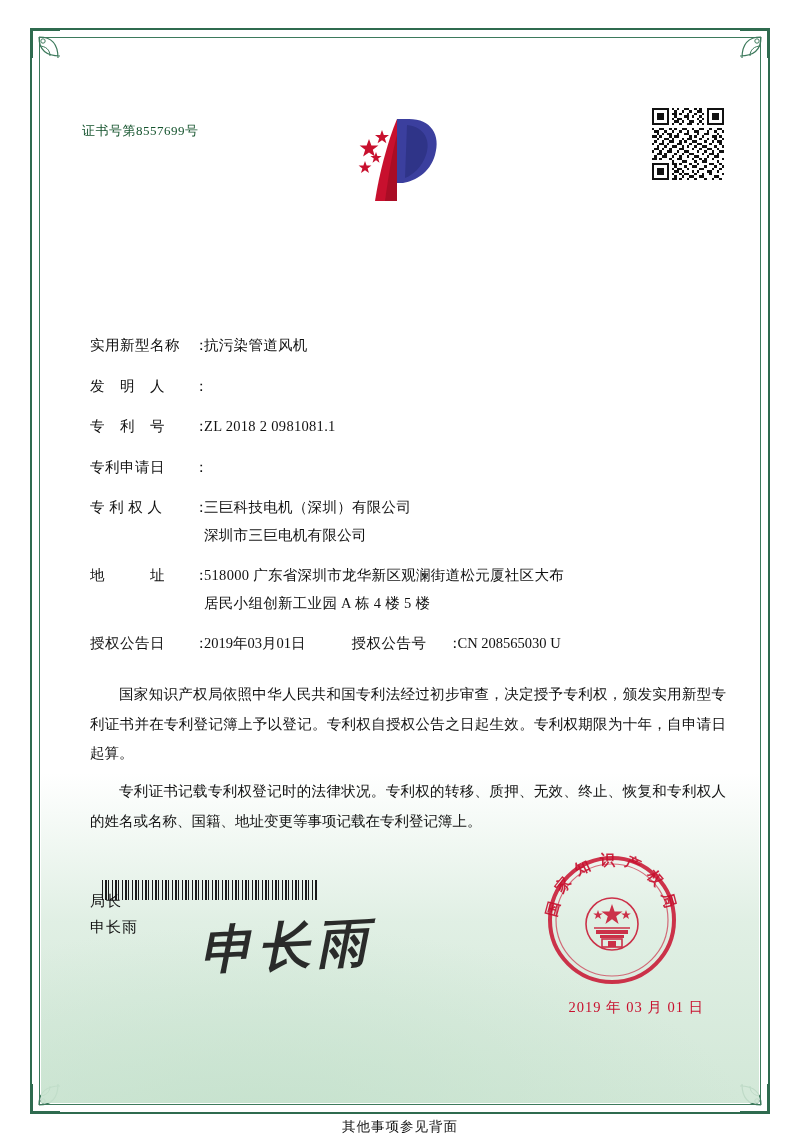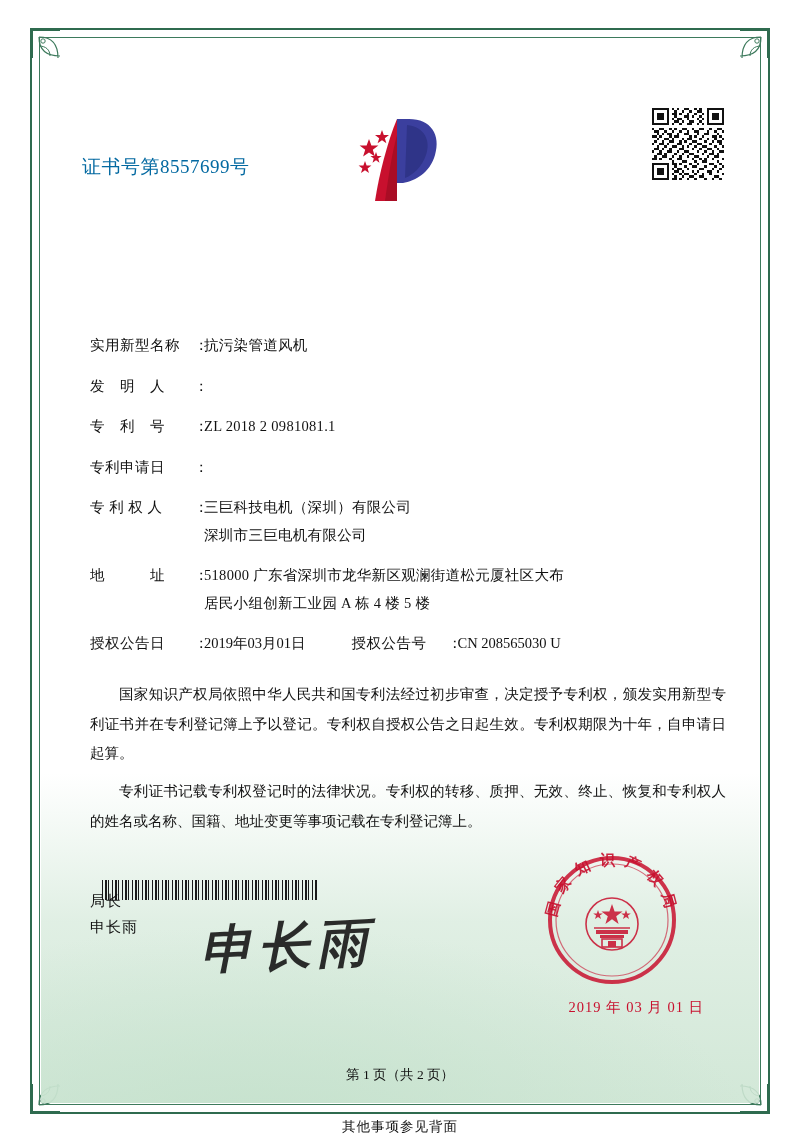--- a/index.html
+++ b/index.html
@@ -64,25 +64,24 @@
 
   .content {
     position: absolute;
     left: 60px; top: 60px; right: 60px; bottom: 50px;
   }
 
   .cert-no {
     position: absolute;
     left: 22px;
     top: 62px;
-    font-size: 19px;
+    font-size: 13px;
     letter-spacing: 0.5px;
-    color: #0369a1;
+    color: #14532d;
     font-family: "Liberation Serif", serif;
-    margin-top: 32px;
   }
 
   
   .logo {
     position: absolute;
     left: 50%;
     transform: translateX(-50%);
     top: 45px;
     width: 130px;
     height: 110px;
@@ -604,18 +603,17 @@
           <path d="M62,88 L98,88" stroke="#c8102e" stroke-width="1.4"></path>
         </g>
         <text font-family="DejaVu Serif, serif" font-size="15" font-weight="bold" fill="#c8102e" opacity="0.9">
           <textPath href="#sealArcText" startOffset="50%" text-anchor="middle" letter-spacing="9">国家知识产权局</textPath>
         </text>
       </svg>
     </div>
 
     <div class="seal-date">2019 年 03 月 01 日</div>
 
-    <div class="pagenum">第 1 页（共 2 页）</div>
   </div>
 
   <div class="footnote" style="bottom:6px;">其他事项参见背面</div>
 
 </div>
 
 </body></html>

